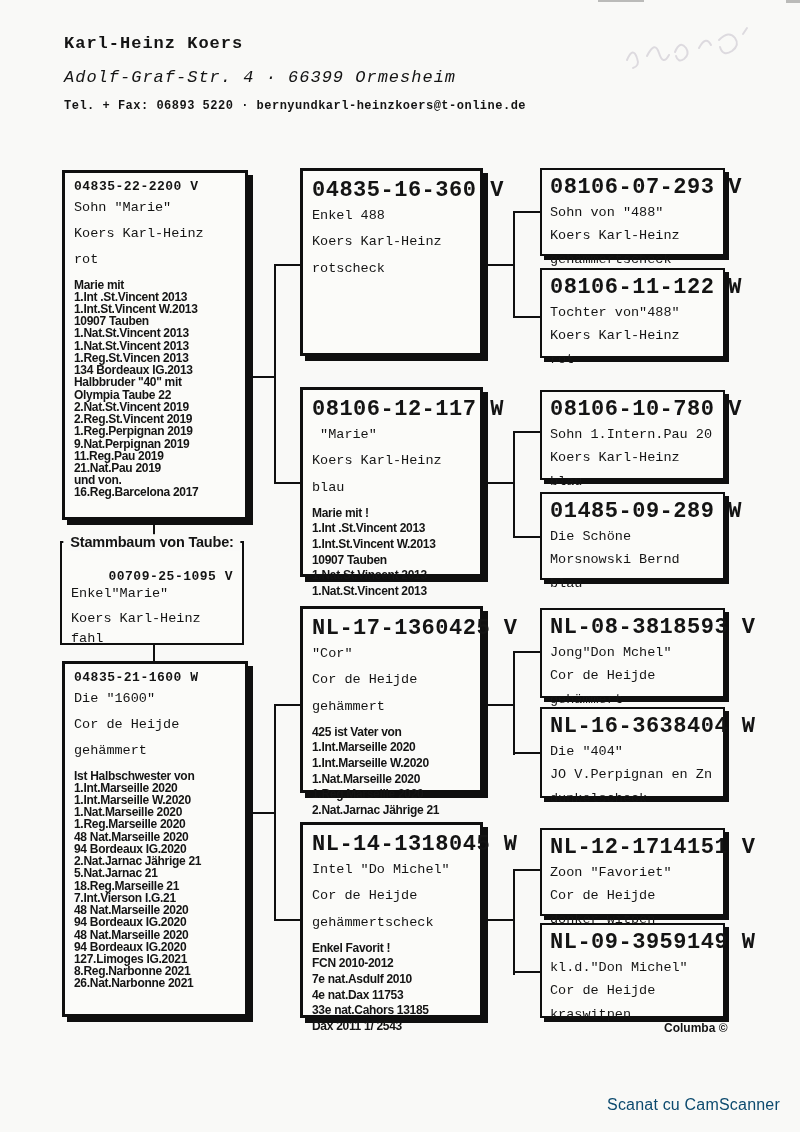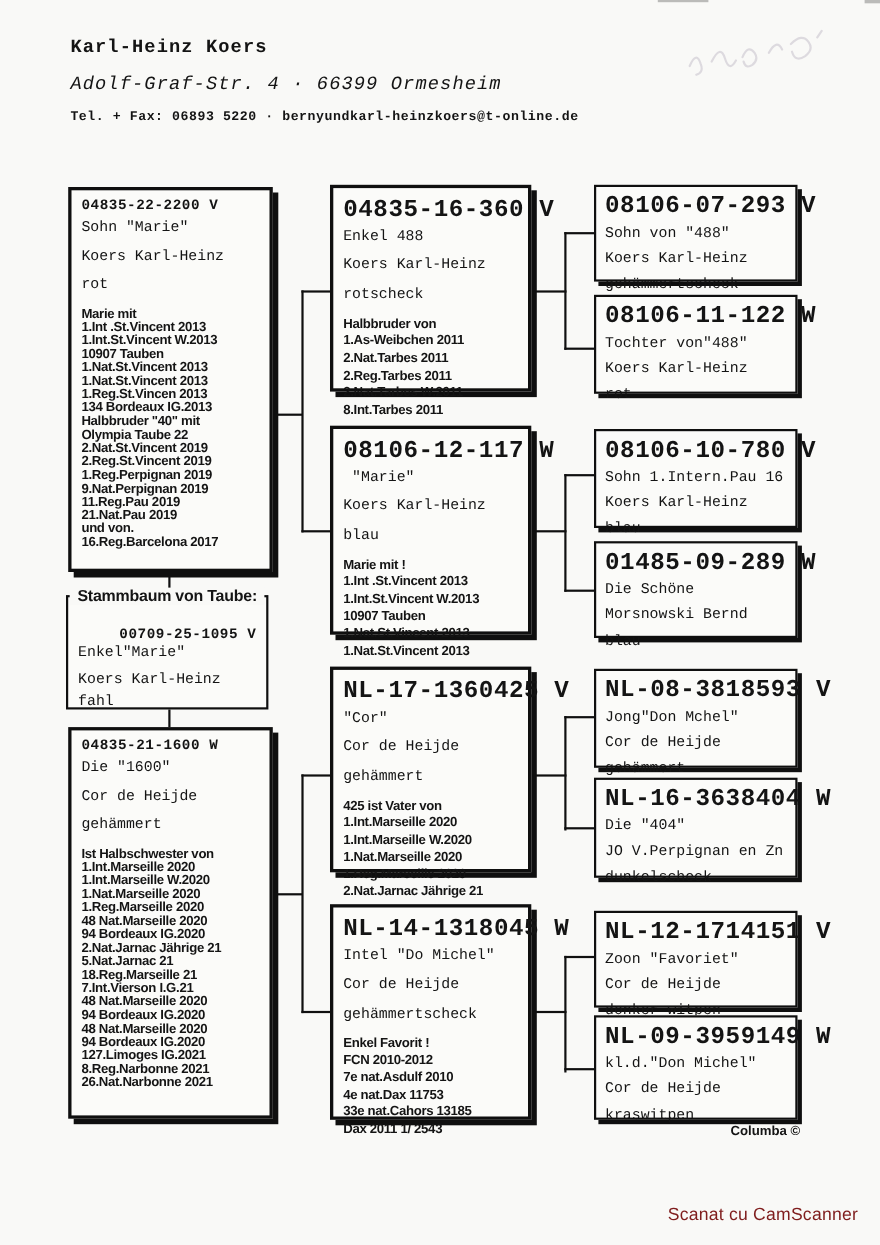--- a/index.html
+++ b/index.html
@@ -46,21 +46,21 @@
 
   
   .hl,.vl{position:absolute;background:#101010;}
   .hl{height:2px;}
   .vl{width:2px;}
 
   
   .columba{position:absolute;left:664px;top:1021px;width:100px;text-align:left;
     font-family:"Liberation Sans", sans-serif;font-weight:bold;font-size:12px;}
   .camscanner{position:absolute;left:0;top:1096px;width:780px;text-align:right;
-    font-family:"Liberation Sans", sans-serif;font-size:16px;color:#7f1d1d;letter-spacing:.2px;}
+    font-family:"Liberation Sans", sans-serif;font-size:16px;color:#0c4a6e;letter-spacing:.2px;}
 
   
   .scribble{position:absolute;left:615px;top:22px;opacity:.55;}
   .edge-mark{position:absolute;background:#2a2a2a;opacity:.3;}
 </style>
 </head>
 <body>
 
 <div class="page">
 
@@ -163,26 +163,20 @@
 127.Limoges IG.2021
 8.Reg.Narbonne 2021
 26.Nat.Narbonne 2021</div>
   </div>
 
   <div class="bx mid" style="left:300px;top:168px;width:183px;height:188px">
     <div class="ring">04835-16-360 V</div>
     <div class="ln">Enkel 488</div>
     <div class="ln">Koers Karl-Heinz</div>
     <div class="ln">rotscheck</div>
-    <div class="details">Halbbruder von
-1.As-Weibchen 2011
-2.Nat.Tarbes 2011
-2.Reg.Tarbes 2011
-2.Nat.Tarbes W.2011
-8.Int.Tarbes 2011</div>
   </div>
 
   <div class="bx mid" style="left:300px;top:387px;width:183px;height:190px">
     <div class="ring">08106-12-117 W</div>
     <div class="ln"> "Marie"</div>
     <div class="ln">Koers Karl-Heinz</div>
     <div class="ln">blau</div>
     <div class="details">Marie mit !
 1.Int .St.Vincent 2013
 1.Int.St.Vincent W.2013
@@ -226,21 +220,21 @@
 
   <div class="bx small" style="left:540px;top:268px;width:185px;height:90px">
     <div class="ring">08106-11-122 W</div>
     <div class="ln">Tochter von"488"</div>
     <div class="ln">Koers Karl-Heinz</div>
     <div class="ln">rot</div>
   </div>
 
   <div class="bx small" style="left:540px;top:390px;width:185px;height:90px">
     <div class="ring">08106-10-780 V</div>
-    <div class="ln">Sohn 1.Intern.Pau 16</div>
+    <div class="ln">Sohn 1.Intern.Pau 20</div>
     <div class="ln">Koers Karl-Heinz</div>
     <div class="ln">blau</div>
   </div>
 
   <div class="bx small" style="left:540px;top:492px;width:185px;height:88px">
     <div class="ring">01485-09-289 W</div>
     <div class="ln">Die Schöne</div>
     <div class="ln">Morsnowski Bernd</div>
     <div class="ln">blau</div>
   </div>

